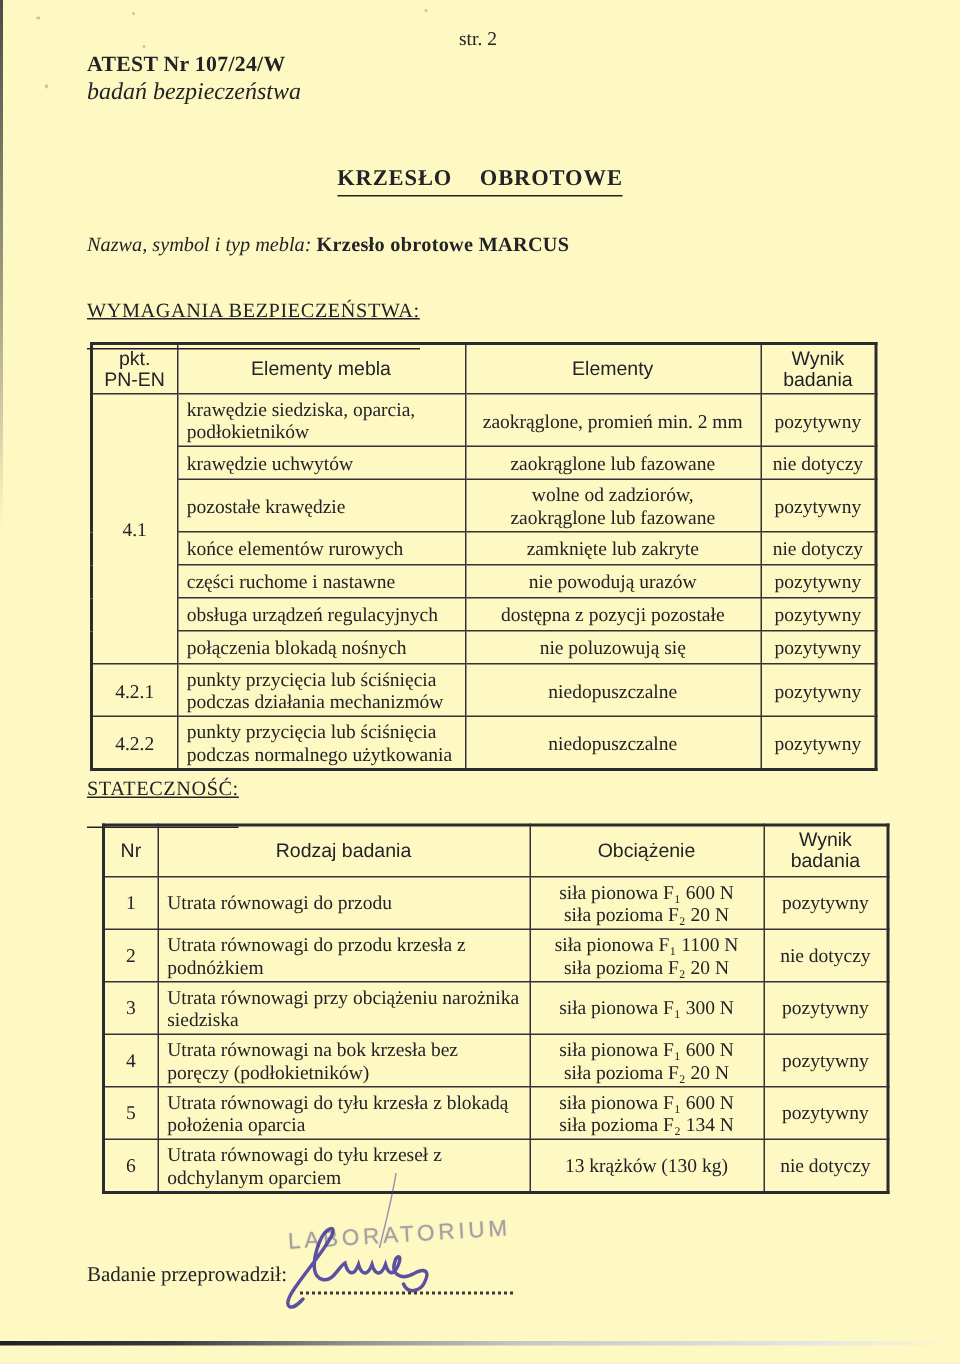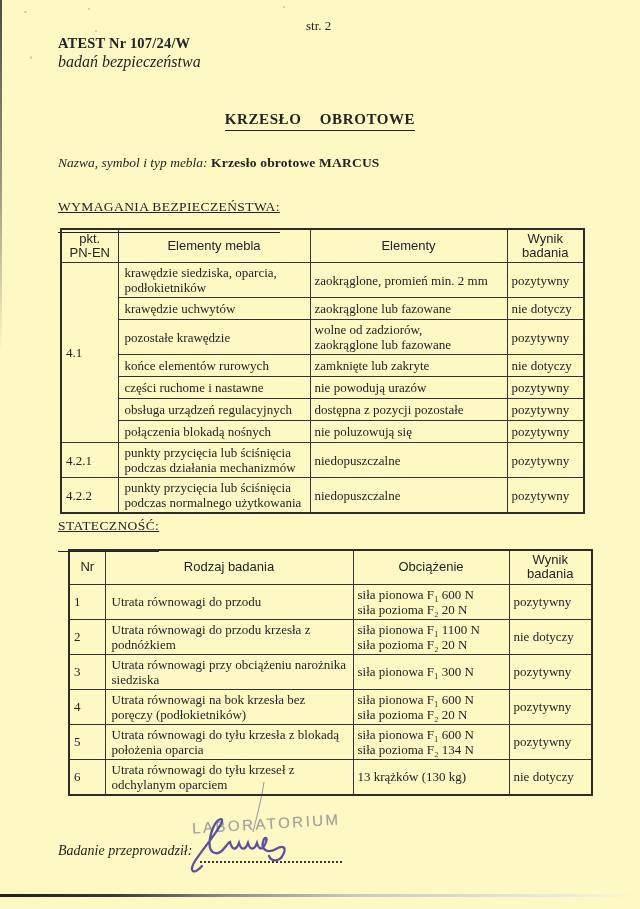--- a/index.html
+++ b/index.html
@@ -35,26 +35,26 @@
   .sec2{left:58px;top:518px;}
 
   table.doc{border-collapse:collapse;table-layout:fixed;}
   table.doc{border:2px solid #2c2c2e;}
   table.doc td,table.doc th{border:1.2px solid #333336;vertical-align:middle;
     font-size:13px;line-height:15px;padding:2px 4px;font-weight:normal;}
   table.doc th{font-family:"Liberation Sans","DejaVu Sans",sans-serif;
     text-align:center;font-size:13px;line-height:14px;}
   .t1{left:60px;top:228px;width:523px;}
   .t2{left:68px;top:549px;width:523px;}
-  .c-center{}
+  .c-center{text-align:center;}
   .c-left{text-align:left;padding-left:6px !important;}
   .prl{white-space:pre-line;}
 
   
-  .foot-label{left:58px;top:843px;font-size:14px;font-style:italic;}
+  .foot-label{left:58px;top:843px;font-size:14px;}
   .dotline{left:200px;top:857px;width:142px;height:4px;border-bottom:2px dotted #3a3a3e;}
   .stamp{left:192px;top:815px;font-family:"Liberation Sans","DejaVu Sans",sans-serif;
     font-size:15px;letter-spacing:2.5px;color:#8e8a99;transform:rotate(-3.5deg);
     opacity:.8;text-shadow:0 0 1px rgba(142,138,153,.6);}
   .sig{left:186px;top:778px;}
 </style>
 </head>
 <body>
 
 <div class="page">

